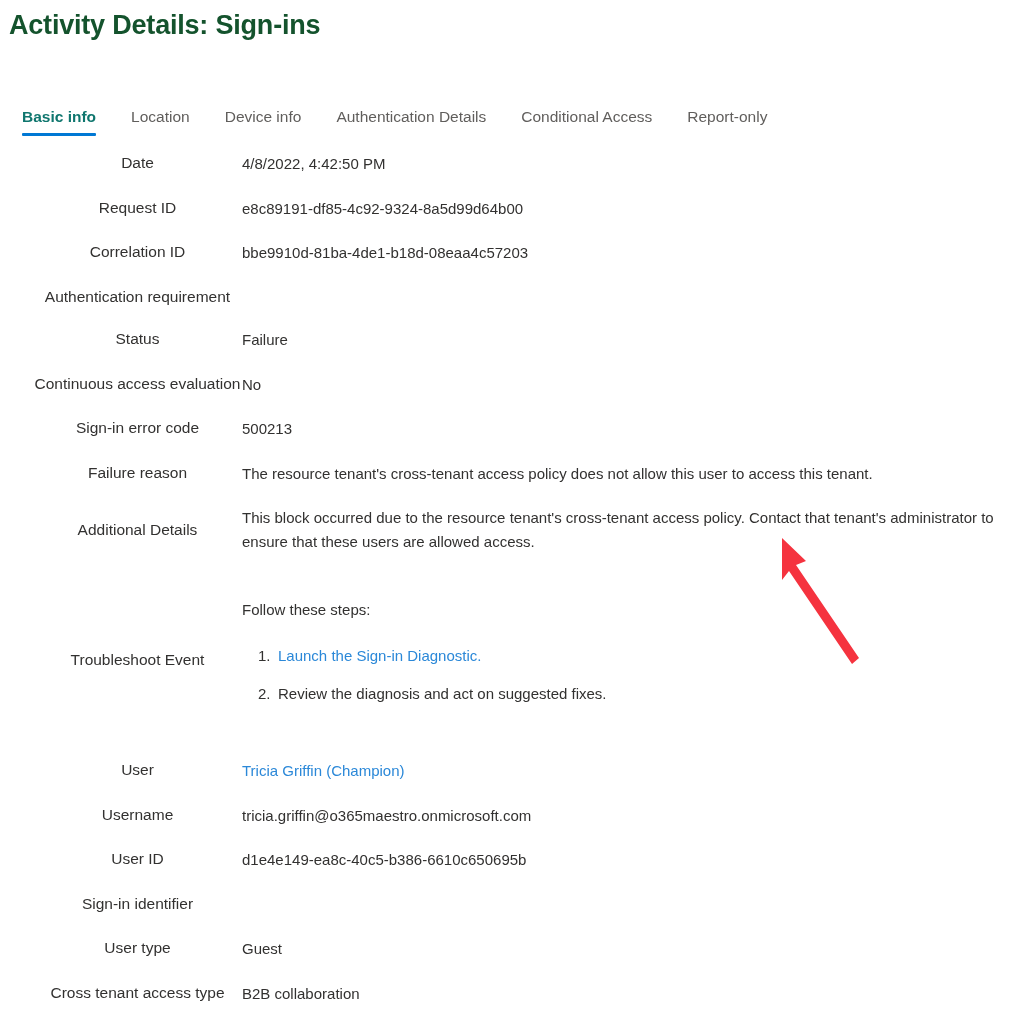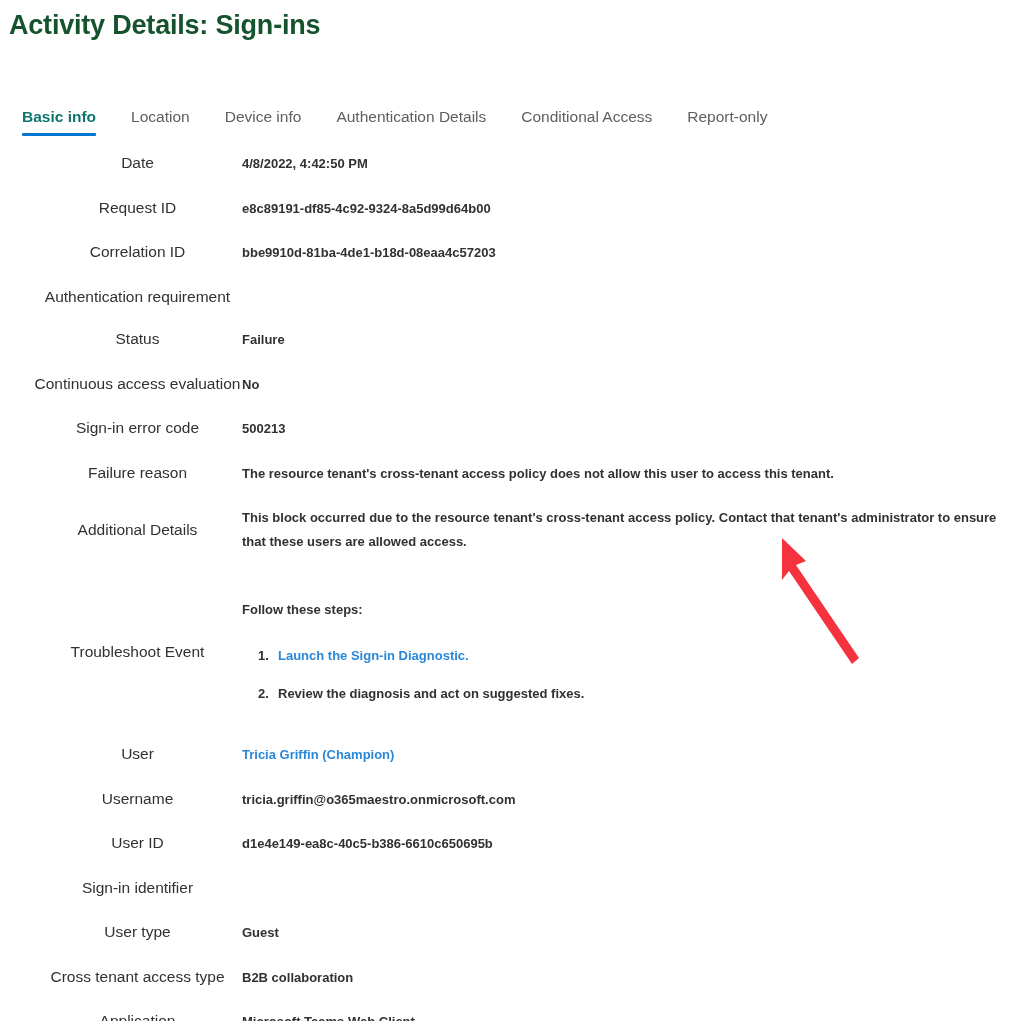--- a/index.html
+++ b/index.html
@@ -82,25 +82,24 @@
     flex: 0 0 242px;
     padding-left: 33px;
     font-size: 15.5px;
     color: #323130;
     line-height: 22px;
     text-align: center;
   }
   .row .value {
     flex: 1 1 auto;
     padding-right: 14px;
-    font-size: 13px;
+    font-size: 15px;
     color: #323130;
     line-height: 24px;
     word-break: break-word;
-    font-weight: bold;
   }
   .row.tall .label { align-self: center; }
 
   .value a,
   .value .link {
     color: #2b88d8;
     text-decoration: none;
     cursor: pointer;
   }
 
@@ -111,21 +110,21 @@
     padding: 0 0 0 36px;
     list-style: none;
     counter-reset: stepnum;
   }
   .steps li {
     counter-increment: stepnum;
     margin-bottom: 14px;
     position: relative;
     line-height: 24px;
   }
-  .steps li:last-child { margin-bottom: 0; }
+  .steps li:last-child { margin-bottom: 16px; }
   .steps li::before {
     content: counter(stepnum) ". ";
     position: absolute;
     left: -20px;
     color: #323130;
   }
 
   
   .annotation-arrow {
     position: absolute;

